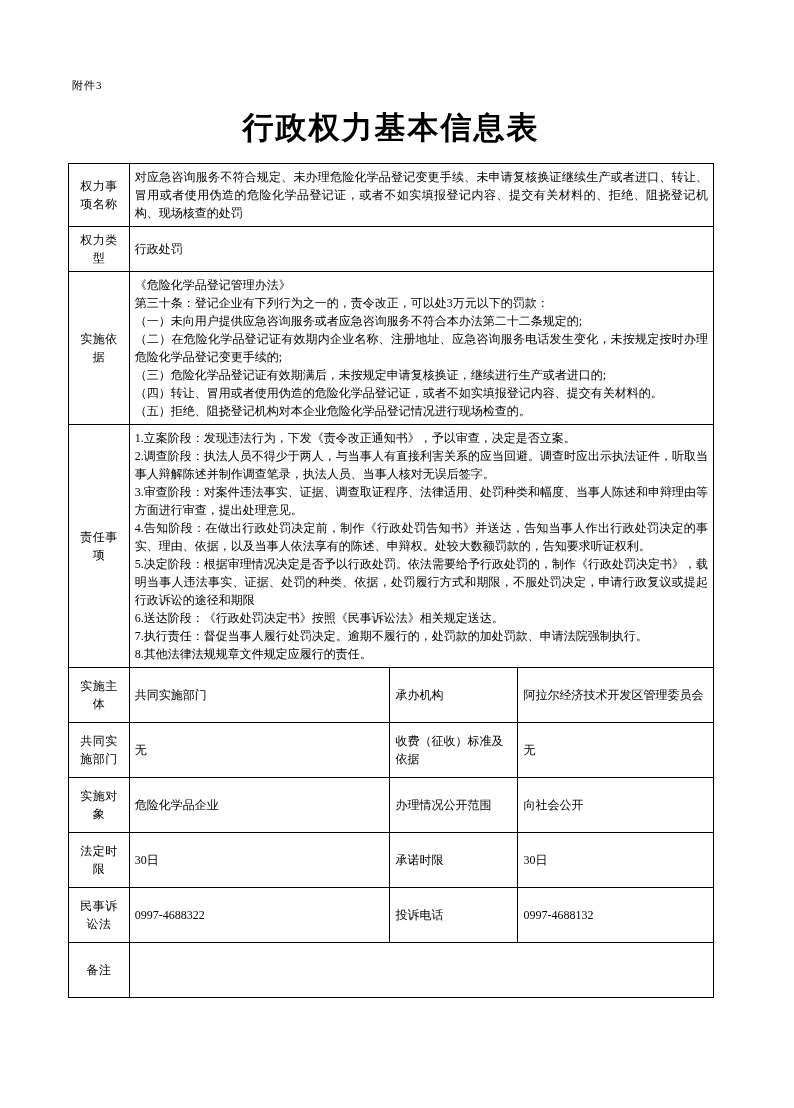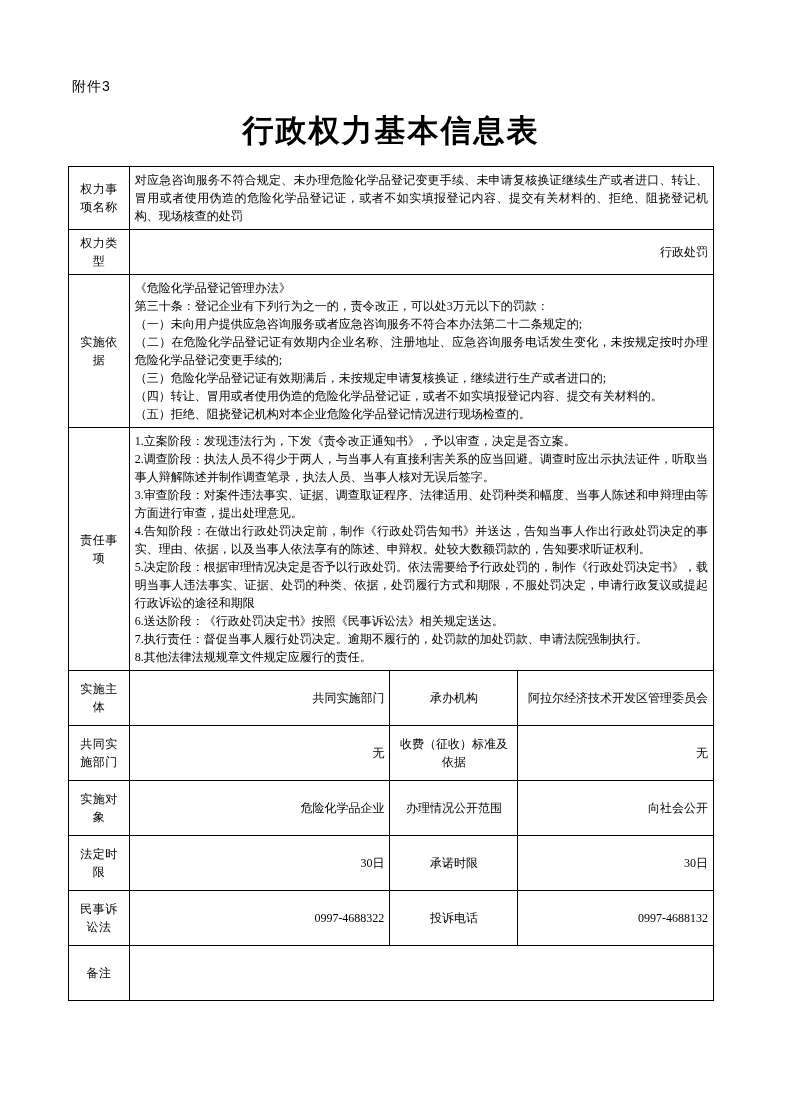--- a/index.html
+++ b/index.html
@@ -15,22 +15,22 @@
     position: relative;
   }
   .page {
     width: 794px;
     min-height: 1108px;
     box-sizing: border-box;
     padding: 78px 80px 0 68px;
     position: relative;
   }
   .attachment-label {
-    font-size: 14px;
-    font-family: Liberation Sans, sans-serif;
+    font-size: 11px;
+    font-family: Liberation Serif, serif;
     letter-spacing: 1px;
     margin-bottom: 14px;
     padding-left: 4px;
   }
   .doc-title {
     text-align: center;
     font-size: 31px;
     font-weight: bold;
     letter-spacing: 2px;
     font-family: "DejaVu Serif", "Liberation Serif", serif;
@@ -50,21 +50,21 @@
     line-height: 1.5;
   }
   td.label {
     width: 56px;
     text-align: center;
     font-size: 12.5px;
     letter-spacing: 0.5px;
     line-height: 1.45;
   }
   td.val-center {
-    text-align: right;
+    text-align: left;
     font-size: 13px;
   }
   td.val-just {
     text-align: justify;
     text-justify: inter-ideograph;
     font-size: 13px;
     line-height: 1.6;
     padding: 7px 8px;
   }
   td.small-body {
@@ -77,21 +77,21 @@
   .ind {
     text-indent: 0;
     margin: 0;
   }
   .hang {
     margin: 0;
     padding-left: 0;
   }
   td.mid-label {
     width: 108px;
-    text-align: center;
+    text-align: left;
     font-size: 13px;
   }
   .cell-pad-lg {
     height: 46px;
   }
 </style>
 </head>
 <body>
 
 <div class="page">

